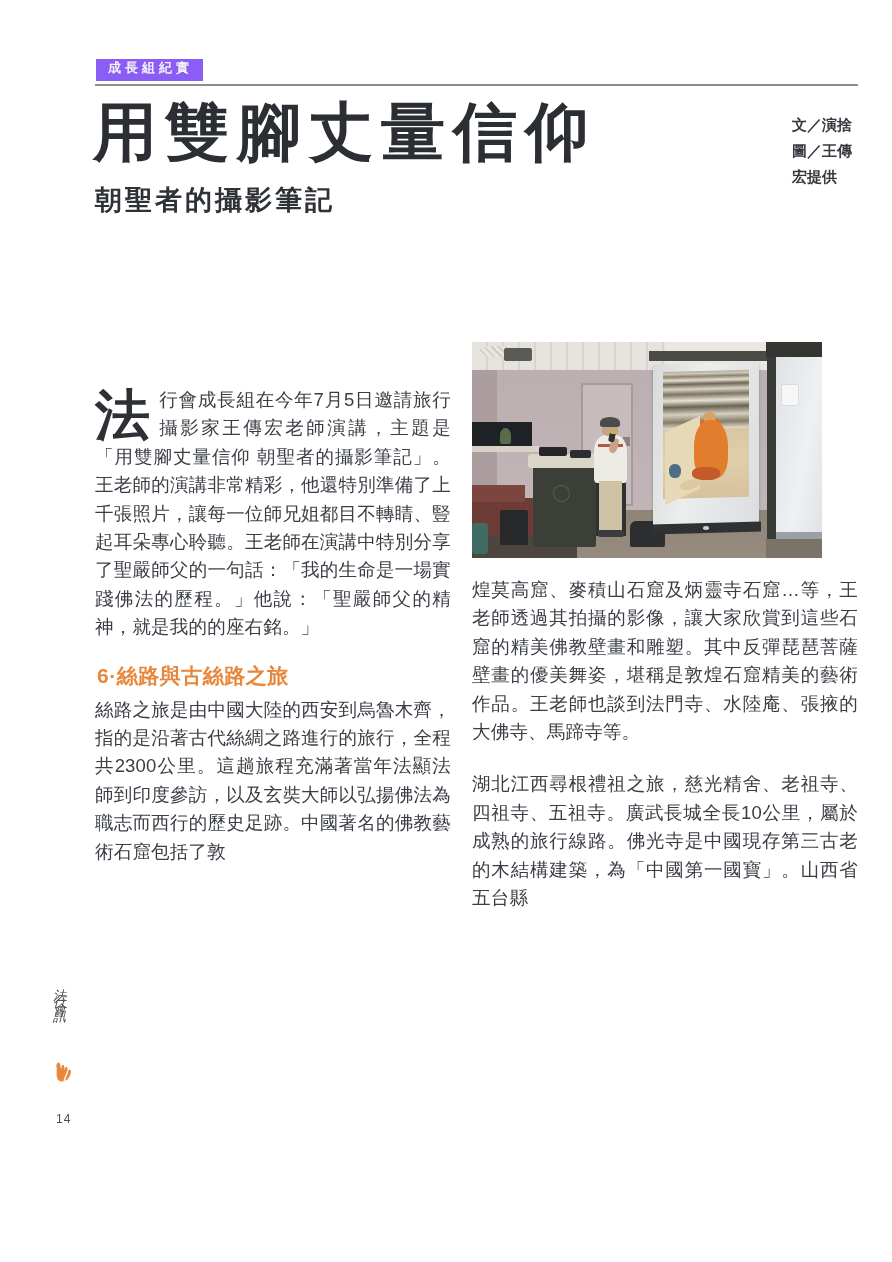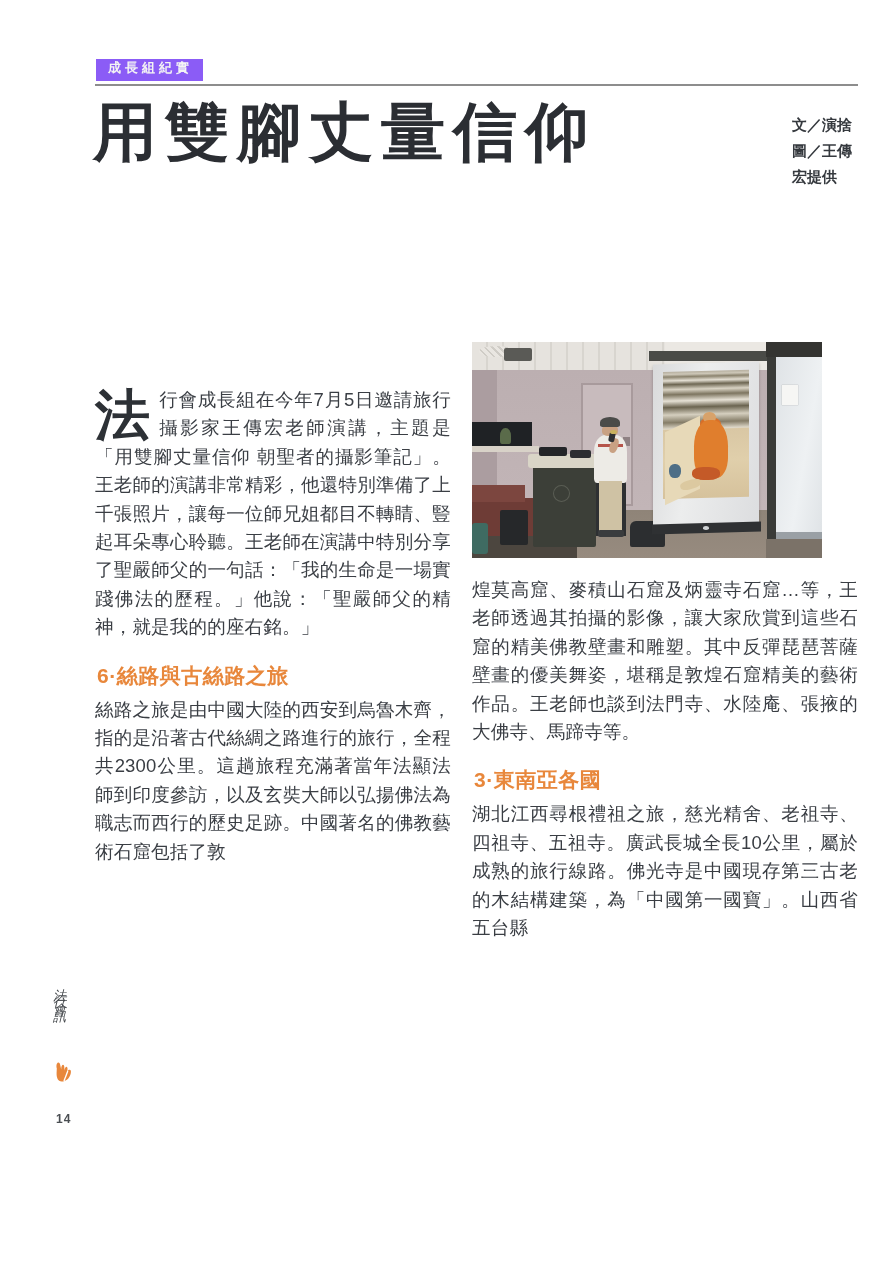--- a/index.html
+++ b/index.html
@@ -9,21 +9,21 @@
     color:#3a3e44;
   }
   
   .v-title{
     position:absolute;left:50px;top:978px;
     writing-mode:vertical-rl;font-family:"Liberation Serif","DejaVu Serif",serif;
     font-size:13px;letter-spacing:7px;color:#43474b;font-style:italic;
   }
   .logo{position:absolute;left:52px;top:1058px;width:23px;height:25px;}
   .pagenum{
-    position:absolute;left:56px;top:1112px;font-size:12px;font-weight:bold;color:#4a4e52;
+    position:absolute;left:56px;top:1112px;font-size:12px;font-weight:normal;color:#4a4e52;
     letter-spacing:1px;
   }
   
   .content{position:absolute;left:95px;top:0;width:763px;height:1262px;}
   .kicker{
     position:absolute;left:1px;top:59px;background:#8b5cf6;color:#f4f4f4;
     font-size:13px;font-weight:bold;letter-spacing:4px;padding:0 10px 4px 12px;
   }
   .rule{position:absolute;left:0;top:84px;width:763px;height:2px;background:#8d8d8d;border:0;margin:0;}
   .title{
@@ -130,20 +130,21 @@
 
   <div class="content">
 
     <div class="kicker">成長組紀實</div>
     <div class="rule"></div>
     <h1 class="title">用雙腳丈量信仰</h1>
     <div class="byline">
       <div>文／演捨</div>
       <div>圖／王傳宏提供</div>
     </div>
+    <h2 class="subtitle">朝聖者的攝影筆記</h2>
 
     <div class="columns">
 
       <div class="col col-left">
         <p class="intro"><span class="dropcap">法</span><span>行會成長組在今年7月5日邀請旅行攝影家王傳宏老師演講，主題是「用雙腳丈量信仰 朝聖者的攝影筆記」。王老師的演講非常精彩，他還特別準備了上千張照片，讓每一位師兄姐都目不轉睛、豎起耳朵專心聆聽。王老師在演講中特別分享了聖嚴師父的一句話：「我的生命是一場實踐佛法的歷程。」他說：「聖嚴師父的精神，就是我的的座右銘。」</span></p>
         <h3 class="sec">6·絲路與古絲路之旅</h3>
         <p>絲路之旅是由中國大陸的西安到烏魯木齊，指的是沿著古代絲綢之路進行的旅行，全程共2300公里。這趟旅程充滿著當年法顯法師到印度參訪，以及玄奘大師以弘揚佛法為職志而西行的歷史足跡。中國著名的佛教藝術石窟包括了敦</p>
       </div>
 
       <div class="col col-right">
@@ -193,19 +194,18 @@
           <div class="ph-screen-dot"></div>
           <div class="ph-rightband"></div>
           <div class="ph-topright"></div>
           <div class="ph-whiteboard"></div>
           <div class="ph-wb-note"></div>
           <div class="ph-wb-tray"></div>
           <div class="ph-floor-r"></div>
         </figure>
 
         <p>煌莫高窟、麥積山石窟及炳靈寺石窟…等，王老師透過其拍攝的影像，讓大家欣賞到這些石窟的精美佛教壁畫和雕塑。其中反彈琵琶菩薩壁畫的優美舞姿，堪稱是敦煌石窟精美的藝術作品。王老師也談到法門寺、水陸庵、張掖的大佛寺、馬蹄寺等。</p>
-        <h3 class="sec">3·東南亞各國</h3>
         <p>湖北江西尋根禮祖之旅，慈光精舍、老祖寺、四祖寺、五祖寺。廣武長城全長10公里，屬於成熟的旅行線路。佛光寺是中國現存第三古老的木結構建築，為「中國第一國寶」。山西省五台縣</p>
       </div>
 
     </div>
   </div>
 </div>
 
 </body></html>

